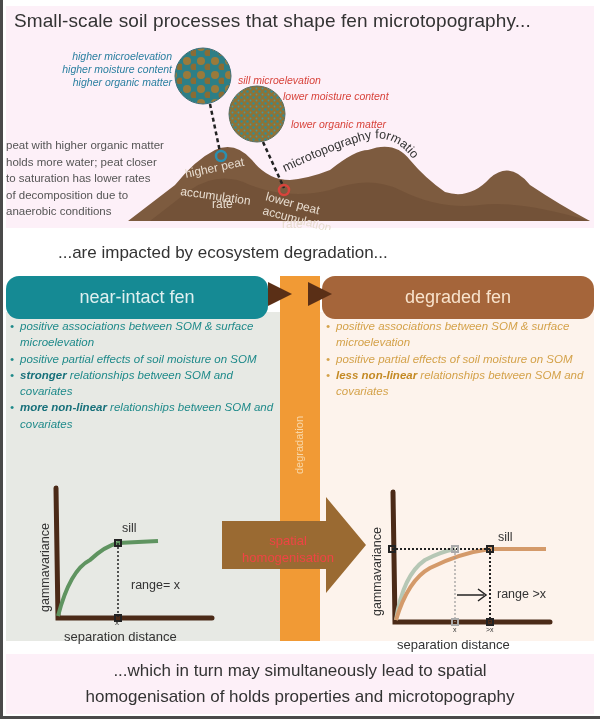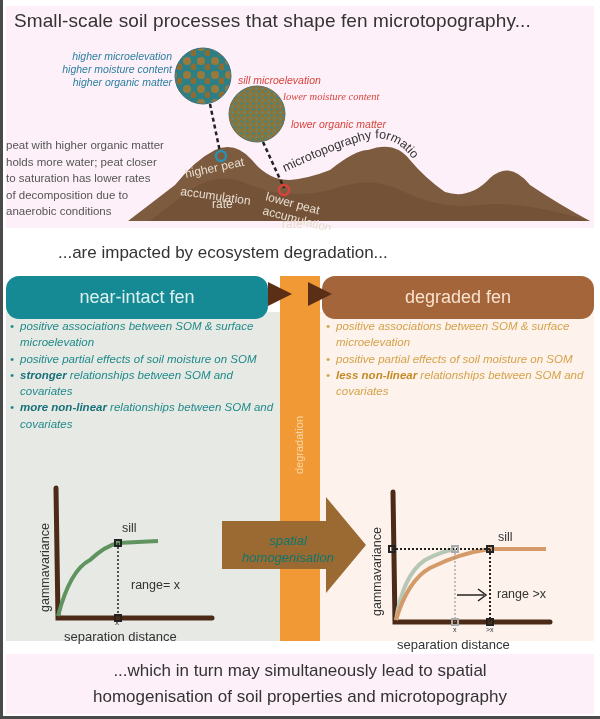--- a/index.html
+++ b/index.html
@@ -22,39 +22,39 @@
   ul.bullets li{position:relative;padding-left:10px;}
   ul.bullets li:before{content:"•";position:absolute;left:0;top:0;}
   .left-b{left:10px;top:318px;width:266px;color:#1f8a8a;}
   .left-b b{color:#17707a;}
   .right-b{left:326px;top:318px;width:266px;color:#d4a24a;}
   .right-b b{color:#c48a24;}
   .deg-label{position:absolute;left:286px;top:405px;width:26px;height:80px;display:flex;align-items:center;justify-content:center;}
   .deg-label span{transform:rotate(-90deg);white-space:nowrap;color:#f8d7a8;font-size:11px;}
   .bottom-panel{position:absolute;left:6px;top:654px;width:588px;height:60px;background:#fdf0f8;}
   .bottom-text{position:absolute;left:0;top:658px;width:600px;text-align:center;font-size:17px;line-height:26px;color:#333;}
-  .arrow-label{position:absolute;left:232px;top:532px;width:112px;text-align:center;font-size:13px;line-height:17px;color:#0f766e;font-style:italic;}
+  .arrow-label{position:absolute;left:232px;top:532px;width:112px;text-align:center;font-size:13px;line-height:17px;color:#ef4444;}
   .axis-t{position:absolute;font-size:12.5px;color:#333;white-space:nowrap;}
   .rot{transform:rotate(-90deg);transform-origin:left top;}
 </style>
 </head>
 <body>
 
 <div class="frame"></div>
 
 <div class="top-panel"></div>
 <div class="title">Small-scale soil processes that shape fen microtopography...</div>
 
 <div class="lbl blue" style="left:26px;top:50px;width:146px;">
   <div>higher microelevation</div>
   <div>higher moisture content</div>
   <div>higher organic matter</div>
 </div>
 <div class="lbl red" style="left:238px;top:74px;">sill microelevation</div>
-<div class="lbl red" style="left:283px;top:90px;font-family:Liberation Serif, serif;">lower moisture content</div>
+<div class="lbl red" style="left:283px;top:90px;">lower moisture content</div>
 <div class="lbl red" style="left:291px;top:106px;margin-top:12px;">lower organic matter</div>
 
 <svg style="position:absolute;left:0;top:0;" width="600" height="230">
   <defs>
     <pattern id="soilA" width="14" height="14" patternUnits="userSpaceOnUse">
       <rect width="14" height="14" fill="#2d7f86"></rect>
       <circle cx="5" cy="5" r="4" fill="#9a7a3a"></circle>
       <circle cx="12" cy="11" r="3.5" fill="#8a6c34"></circle>
     </pattern>
     <pattern id="soilB" width="6" height="6" patternUnits="userSpaceOnUse">
@@ -162,14 +162,14 @@
 <div class="axis-t rot" style="left:370px;top:616px;">gammavariance</div>
 <div class="axis-t" style="left:397px;top:637px;font-size:13px;">separation distance</div>
 <div class="axis-t" style="left:498px;top:530px;">sill</div>
 <div class="axis-t" style="left:497px;top:587px;">range &gt;x</div>
 <div class="axis-t" style="left:453px;top:626px;font-size:7px;">x</div>
 <div class="axis-t" style="left:486px;top:626px;font-size:7px;">&gt;x</div>
 
 <div class="bottom-panel"></div>
 <div class="bottom-text">
   <div>...which in turn may simultaneously lead to spatial</div>
-  <div>homogenisation of soil properties and microtopography</div>
+  <div>homogenisation of holds properties and microtopography</div>
 </div>
 
 </body></html>

